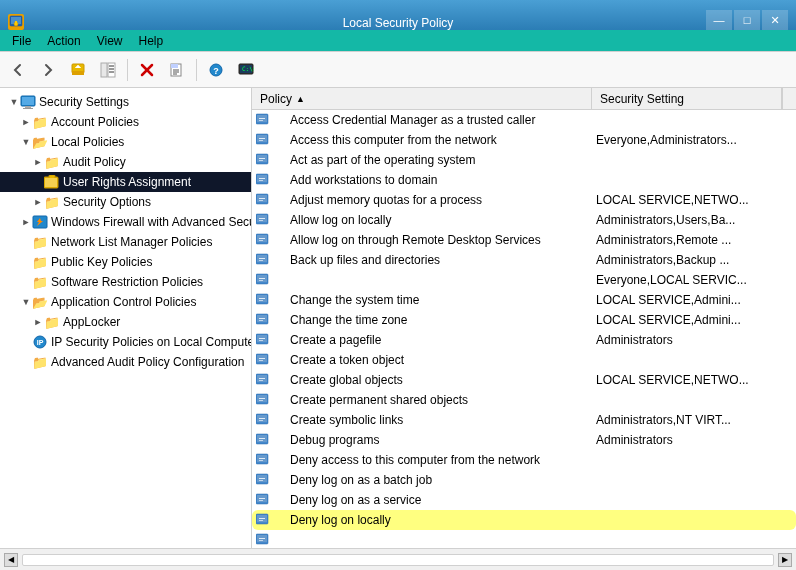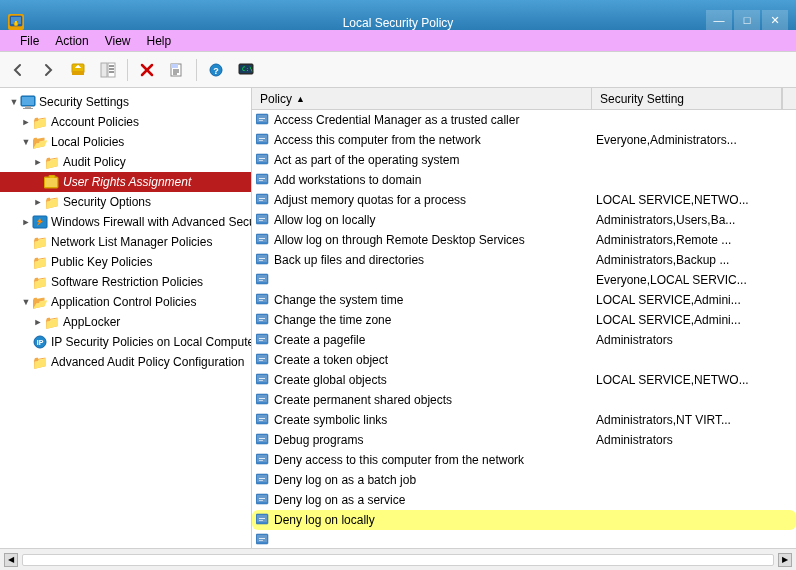--- a/index.html
+++ b/index.html
@@ -56,26 +56,26 @@
       background: rgba(255,255,255,0.2);
       border: none;
       color: white;
       font-size: 11px;
       cursor: pointer;
       display: flex; align-items: center; justify-content: center;
     }
 
     
     .menu-bar {
-      background: #f0abfc;
+      background: #14b8a6;
       height: 22px;
       display: flex;
       align-items: center;
       border-bottom: 1px solid #d0d0d0;
-      padding: 0 12px;
+      padding: 0 4px;
     }
     .menu-item {
       padding: 2px 8px;
       cursor: pointer;
       font-size: 12px;
       color: #000;
     }
 
     
     .toolbar {
@@ -125,23 +125,22 @@
     .tree-item {
       display: flex;
       align-items: center;
       height: 20px;
       padding: 0 4px;
       cursor: pointer;
       white-space: nowrap;
       color: #000;
     }
     .tree-item.selected {
-      background: #b91c1c;
+      background: #0f172a;
       color: white;
-      font-style: italic;
     }
 
     .tree-icon {
       width: 16px;
       height: 16px;
       display: inline-flex;
       align-items: center;
       justify-content: center;
       flex-shrink: 0;
     }
@@ -222,21 +221,21 @@
       display: flex;
       align-items: center;
       padding: 0 4px;
       font-size: 12px;
       white-space: nowrap;
       overflow: hidden;
       text-overflow: ellipsis;
     }
     .list-cell-policy {
       width: 340px;
-      gap: 4px;
+      gap: 20px;
     }
     .list-cell-security {
       flex: 1;
       color: #000;
       overflow: hidden;
       text-overflow: ellipsis;
     }
 
     .policy-row-icon {
       width: 14px;

